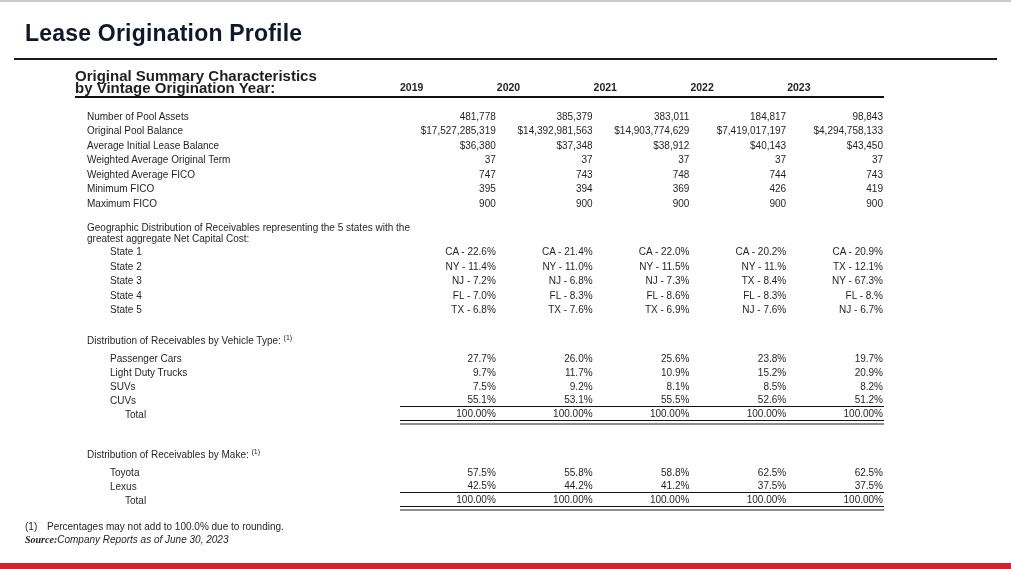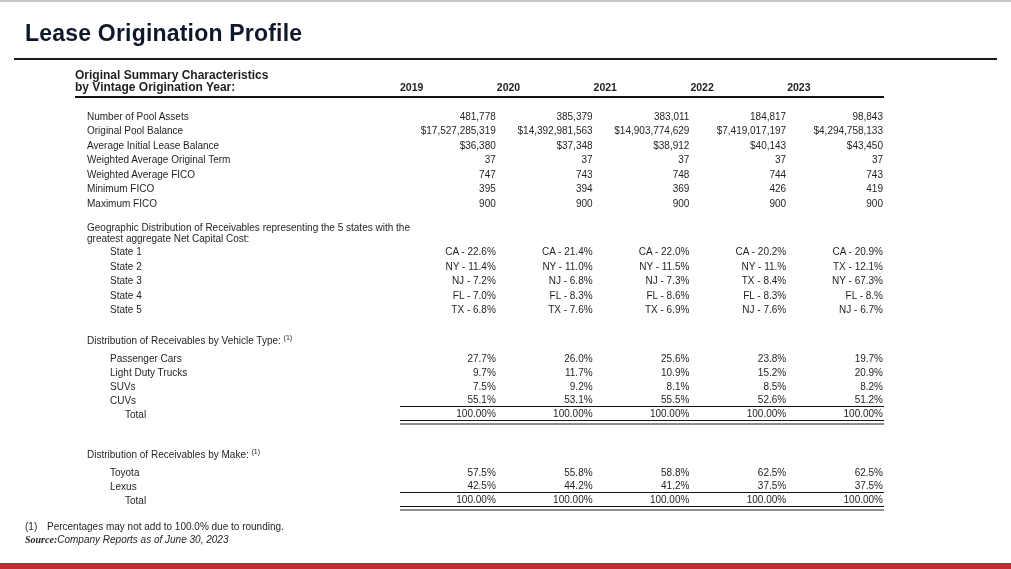--- a/index.html
+++ b/index.html
@@ -35,21 +35,21 @@
     width: 809px;
     font-size: 10px;
     color: #1f1f1f;
   }
   col.c-label { width: 325px; }
   col.c-val { width: 96.8px; }
 
   th.hdr-label {
     text-align: left;
     vertical-align: bottom;
-    font-size: 12px;
+    font-size: 15px;
     font-weight: bold;
     line-height: 11.5px;
     padding-bottom: 3px;
     border-bottom: 2px solid #111;
   }
   th.hdr-year {
     text-align: left;
     vertical-align: bottom;
     font-size: 10.5px;
     font-weight: bold;

